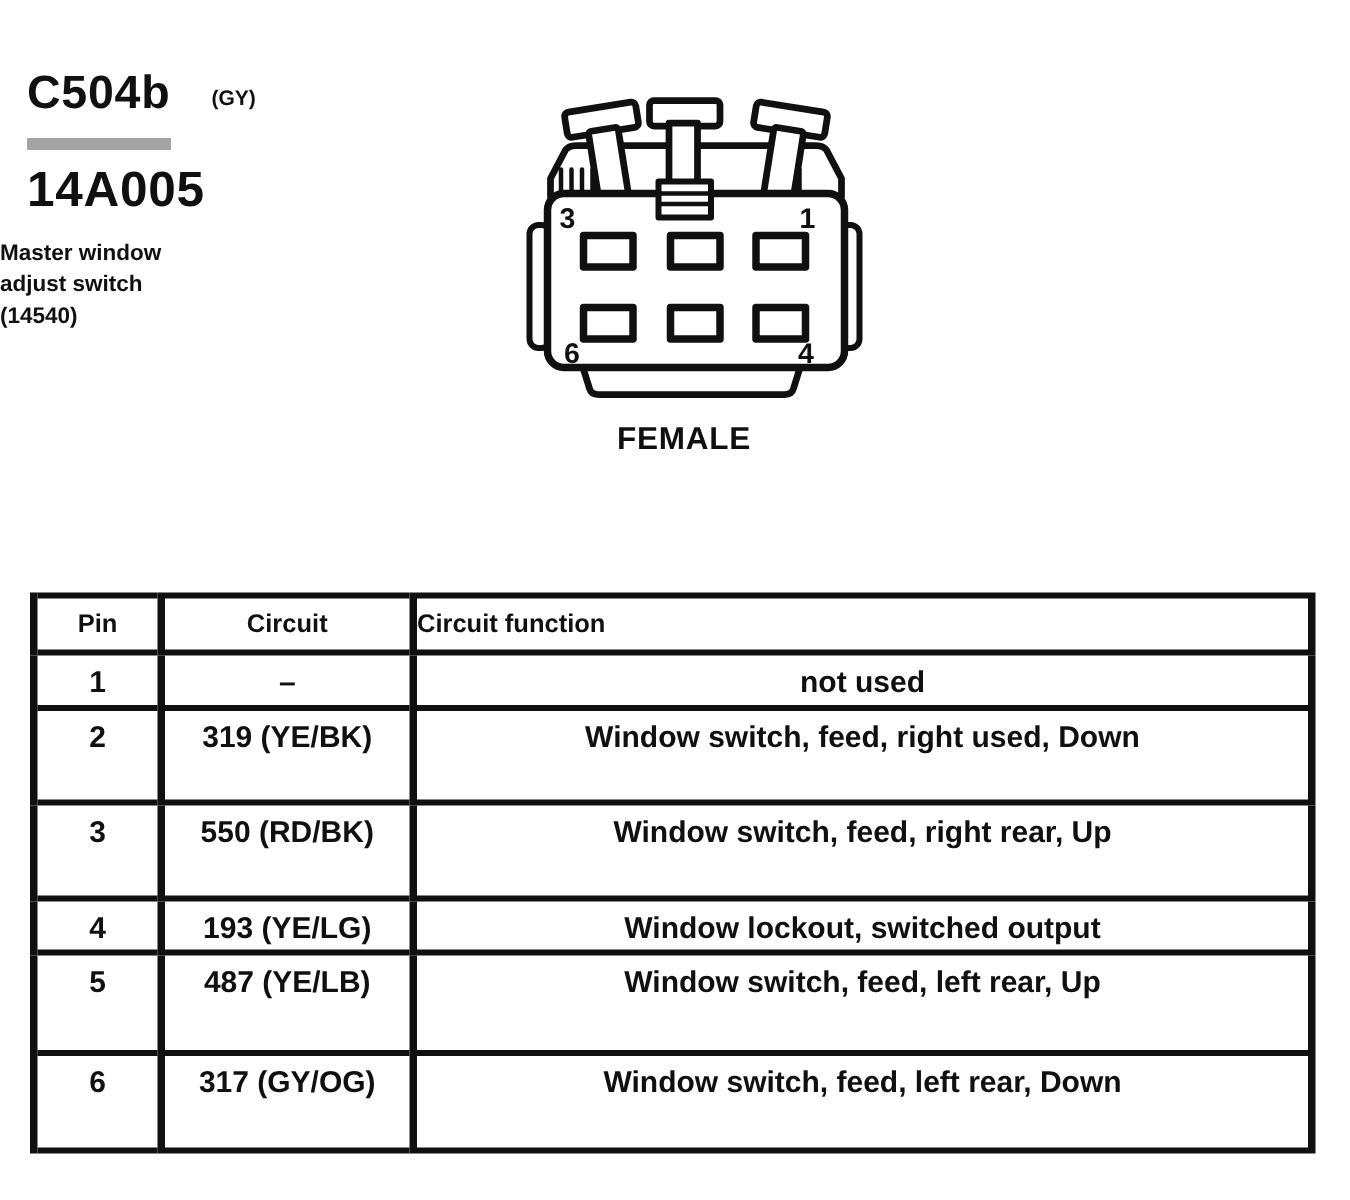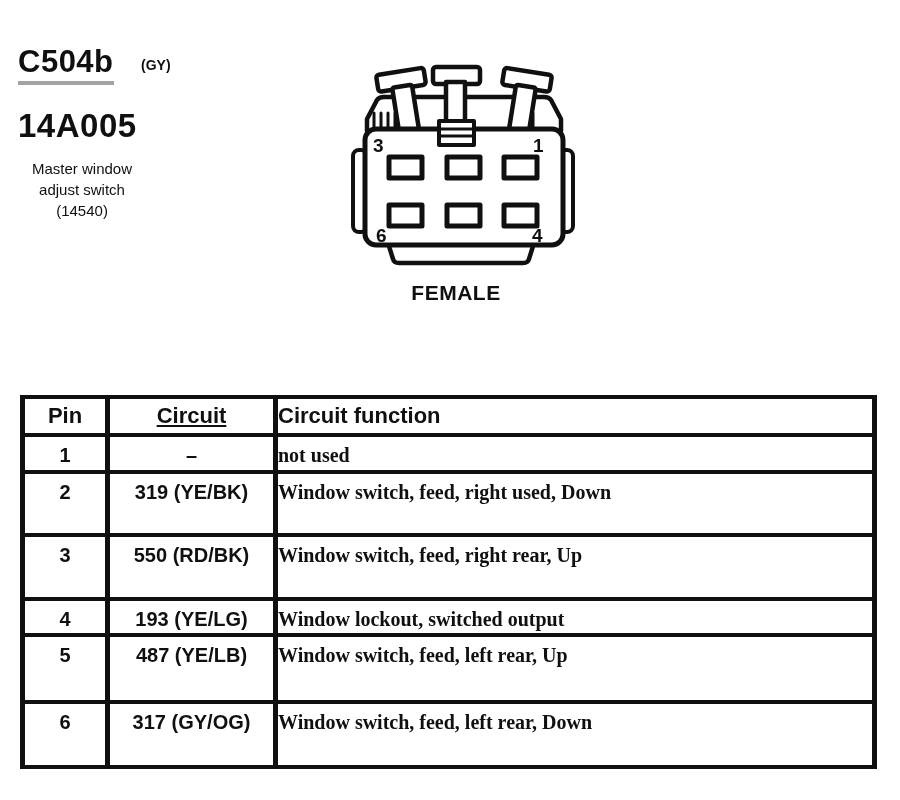--- a/index.html
+++ b/index.html
@@ -4,63 +4,63 @@
 <style>
   html,body{margin:0;padding:0;background:#ffffff;}
   .page{
     position:relative;width:900px;height:800px;background:#ffffff;
     font-family:"Liberation Sans", sans-serif;color:#101010;overflow:hidden;
   }
   
   .conn-id{
     position:absolute;left:18px;top:44px;
     font-size:31px;font-weight:bold;letter-spacing:0.5px;
-    border-bottom:4px solid #a3a3a3;padding-bottom:1px;display:inline-block;
+    border-bottom:8px solid #a3a3a3;padding-bottom:12px;display:inline-block;
   }
   .conn-color{
     position:absolute;left:141px;top:57px;
     font-size:14px;font-weight:600;
   }
   .part-number{
     position:absolute;left:18px;top:107px;
     font-size:33px;font-weight:bold;letter-spacing:0.5px;
   }
   .description{
-    position:absolute;left:32px;top:158px;
-    font-size:15px;font-weight:400;line-height:21px;text-align:center;
+    position:absolute;left:0;top:158px;
+    font-size:15px;font-weight:700;line-height:21px;
   }
   
   .connector-svg{position:absolute;left:343px;top:55px;}
   .gender-label{
     position:absolute;left:336px;top:281px;width:240px;
     text-align:center;font-size:21px;font-weight:bold;letter-spacing:0.5px;
   }
   
   .pin-table-wrap{position:absolute;left:20px;top:395px;}
   table.pinout{
     border-collapse:collapse;table-layout:fixed;width:852px;
     font-family:"Liberation Sans", sans-serif;color:#101010;
   }
   table.pinout th, table.pinout td{
     border-top:4px solid #101010;border-bottom:4px solid #101010;
     border-left:5px solid #101010;border-right:5px solid #101010;
     padding:0;margin:0;overflow:hidden;
   }
   table.pinout th{
-    font-size:22px;font-weight:bold;vertical-align:middle;
+    font-size:17px;font-weight:bold;vertical-align:middle;
   }
   table.pinout td{
     font-size:20px;font-weight:600;vertical-align:top;padding-top:7px;
   }
   th.h-pin{padding-left:10px;}
-  th.h-circuit{padding-left:14px;text-decoration:underline;}
+  th.h-circuit{padding-left:14px;}
   th.h-func{text-align:left;padding-left:130px;}
   td.c-pin{text-align:center;padding-left:16px;}
   td.c-circuit{text-align:center;padding-left:14px;}
-  td.c-func{text-align:left;padding-left:15px;font-family:Liberation Serif, serif;}
+  td.c-func{text-align:center;padding-left:15px;}
 </style>
 </head>
 <body>
 
 <div class="page">
 
   <div class="conn-id">C504b</div>
   <div class="conn-color">(GY)</div>
   <div class="part-number">14A005</div>
   <div class="description">

